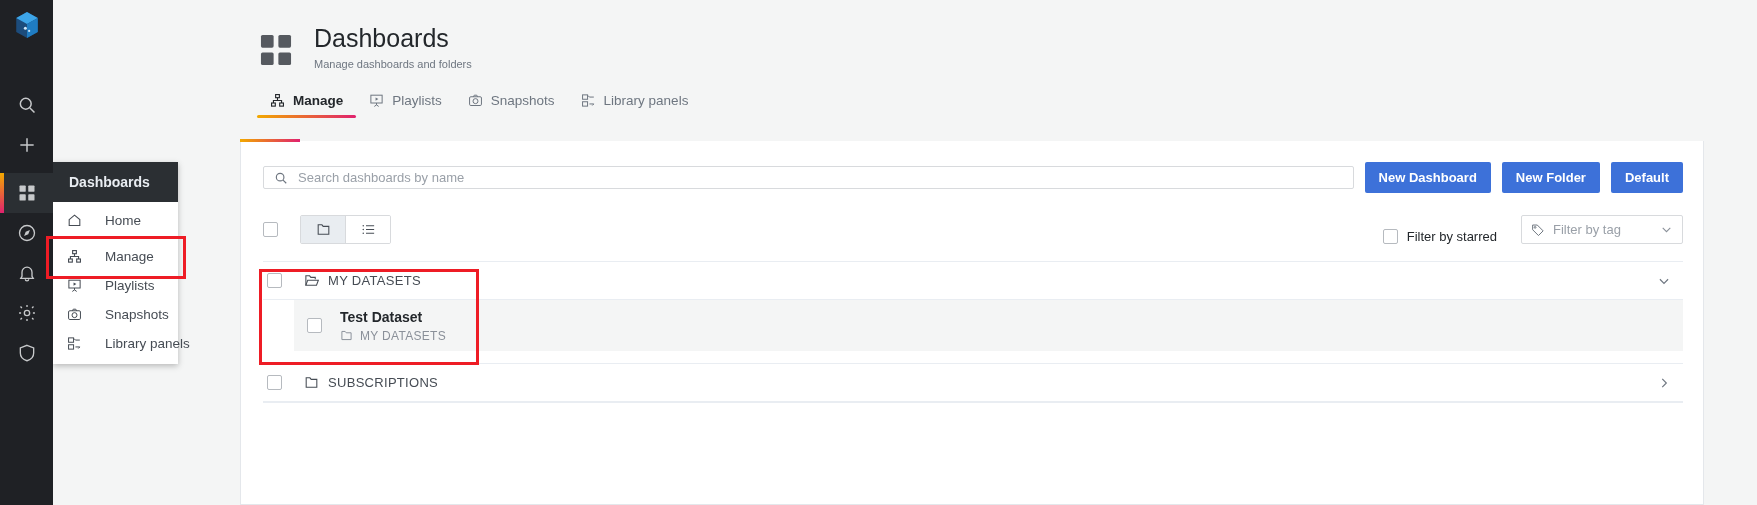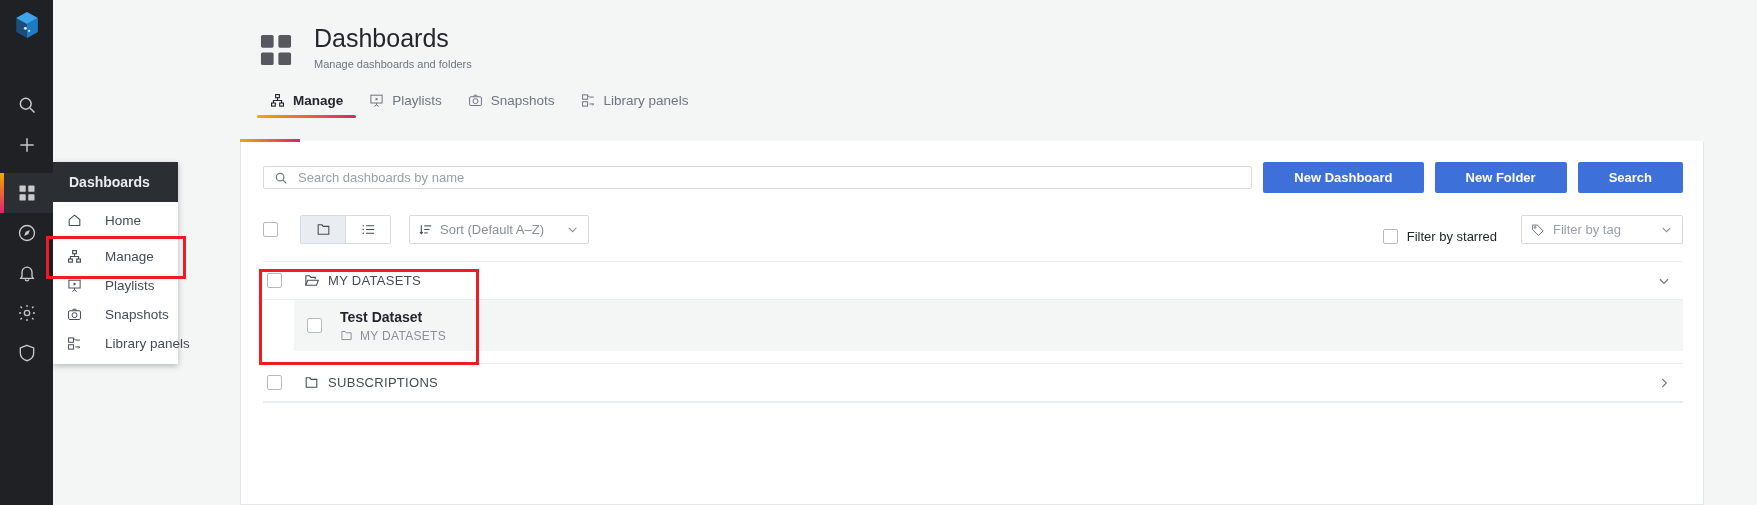--- a/index.html
+++ b/index.html
@@ -123,21 +123,21 @@
   .search-box .sico { width: 14px; height: 14px; color: #6e7680; flex:0 0 14px; }
   .search-box .sico svg { width: 14px; height: 14px; display:block; }
   .search-box input {
     border: none; outline: none; background: transparent;
     font-family: "Liberation Sans", sans-serif;
     font-size: 13px; color: #23272b; width: 100%;
   }
   .search-box input::placeholder { color: #9aa0a8; }
 
   .btn {
-    height: 31px; padding: 0 31px;
+    height: 31px; padding: 0 14px;
     background: #3d71d9; color: #fff;
     border: none; border-radius: 2px;
     font-family: "Liberation Sans", sans-serif;
     font-size: 13px; font-weight: bold;
     display: inline-flex; align-items: center; justify-content: center;
     white-space: nowrap; cursor: pointer;
   }
 
   .tool-row {
     display: flex; align-items: center;
@@ -370,21 +370,21 @@
           <span class="sico">
             <svg viewBox="0 0 24 24" fill="none" stroke="currentColor" stroke-width="2">
               <circle cx="10.5" cy="10.5" r="6.5"></circle>
                 <line x1="15.5" y1="15.5" x2="21" y2="21"></line>
             </svg>
           </span>
           <input type="text" placeholder="Search dashboards by name" style="">
         </div>
         <button class="btn">New Dashboard</button>
         <button class="btn">New Folder</button>
-        <button class="btn">Search</button>
+        <button class="btn">Default</button>
       </div>
 
       <div class="tool-row">
         <span class="chk"></span>
 
         <div class="seg">
           <div class="seg-btn on">
             <svg viewBox="0 0 24 24" fill="none" stroke="currentColor" stroke-width="1.7">
               <path d="M3.5 19.5V4.5h6l2 2.5h9v12.5z"></path>
             </svg>
@@ -395,36 +395,20 @@
               <line x1="8" y1="6" x2="21" y2="6"></line>
                 <line x1="8" y1="12" x2="21" y2="12"></line>
                 <line x1="8" y1="18" x2="21" y2="18"></line>
               <circle cx="3.6" cy="6" r="1.2" fill="currentColor" stroke="none"></circle>
               <circle cx="3.6" cy="12" r="1.2" fill="currentColor" stroke="none"></circle>
               <circle cx="3.6" cy="18" r="1.2" fill="currentColor" stroke="none"></circle>
             </svg>
           </div>
         </div>
 
-        <div class="sortsel">
-          <span class="sico">
-            <svg viewBox="0 0 24 24" fill="none" stroke="currentColor" stroke-width="1.8">
-              <line x1="9" y1="5" x2="21" y2="5"></line>
-                <line x1="9" y1="11" x2="18" y2="11"></line>
-                <line x1="9" y1="17" x2="15" y2="17"></line>
-              <path d="M4 4v14M1.5 15.5L4 18.5l2.5-3"></path>
-            </svg>
-          </span>
-          <span>Sort (Default A–Z)</span>
-          <span class="caret">
-            <svg viewBox="0 0 24 24" fill="none" stroke="currentColor" stroke-width="2">
-              <polyline points="5,9 12,16 19,9"></polyline>
-            </svg>
-          </span>
-        </div>
 
         <div class="tool-right">
           <div class="starred">
             <span class="chk"></span>
             <span>Filter by starred</span>
           </div>
           <div class="tagsel">
             <span class="tgico">
               <svg viewBox="0 0 24 24" fill="none" stroke="currentColor" stroke-width="1.7">
                 <path d="M2.8 11.5V3.5h8l10 10-8 8z"></path>

